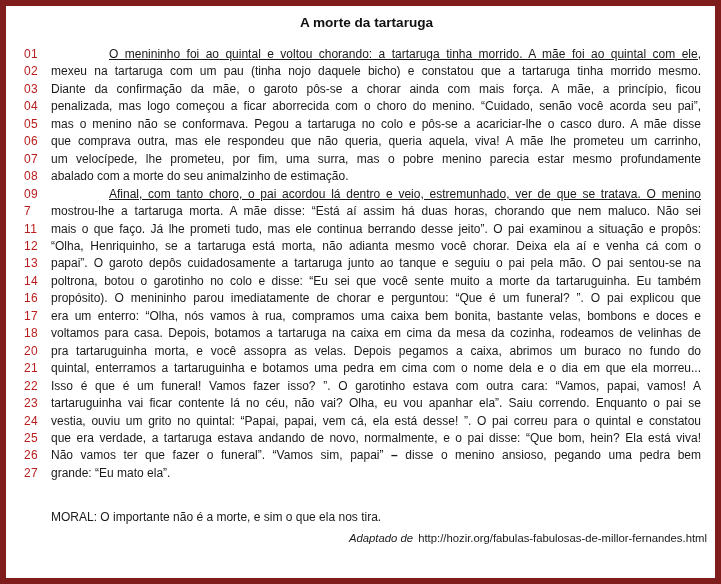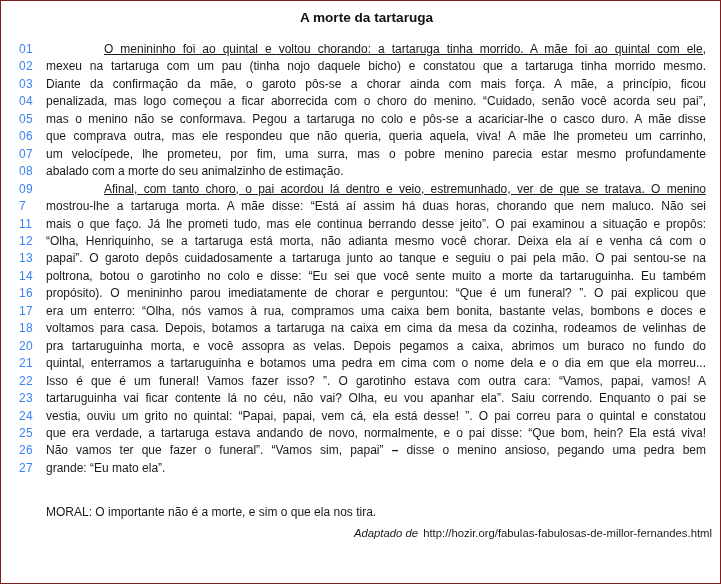--- a/index.html
+++ b/index.html
@@ -2,21 +2,21 @@
 <html lang="pt"><head>
 <meta charset="utf-8">
 <style>
   html, body { margin: 0; padding: 0; background: #ffffff; }
   .page {
     position: relative;
     width: 721px;
     height: 584px;
     box-sizing: border-box;
     background: #ffffff;
-    border: 1px solid #7f1d1d;
+    border: 6px solid #7f1d1d;
     padding: 8px 6px 7px 18px;
     font-family: "Liberation Sans", "DejaVu Sans", sans-serif;
     color: #1a1a1a;
     overflow: hidden;
   }
   .title {
     margin: 0 0 15px 0;
     font-size: 13.6px;
     font-weight: bold;
     text-align: center;
@@ -27,21 +27,21 @@
   .line {
     display: flex;
     font-size: 12px;
     line-height: 17.45px;
     white-space: normal;
   }
   .num {
     flex: none;
     width: 27px;
     letter-spacing: 0.4px;
-    color: #3b82f6;
+    color: #b91c1c;
   }
   .txt {
     flex: 1;
     margin-right: 8px;
     text-align: left;
   }
   .line.j .txt {
     text-align: justify;
     text-align-last: justify;
   }

